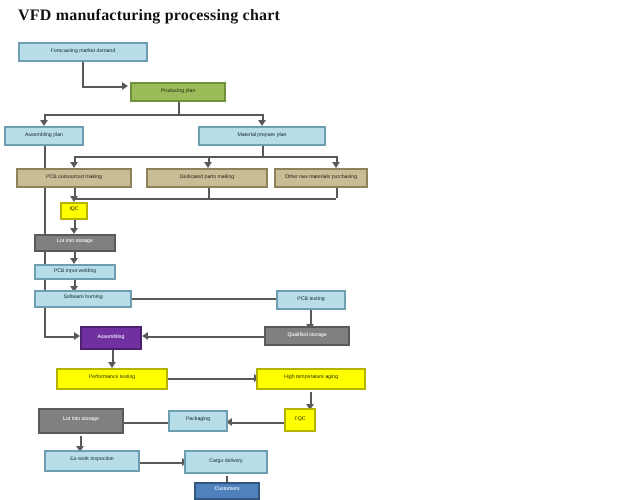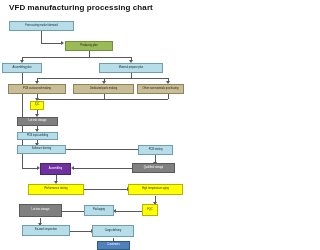--- a/index.html
+++ b/index.html
@@ -7,21 +7,21 @@
     width:186px;height:250px;
     background:#ffffff;
     font-family:"Liberation Sans", sans-serif;
     overflow:hidden;
   }
   #chart-root{position:relative;width:186px;height:250px;}
 
   .title{
     position:absolute;
     left:9px;top:3px;
-    font-family:Liberation Sans, sans-serif;
+    font-family:Liberation Serif, serif;
     font-size:8px;
     font-weight:bold;
     color:#111;
     letter-spacing:0.1px;
     white-space:nowrap;
     text-align:right;
   }
 
   .node{
     position:absolute;

